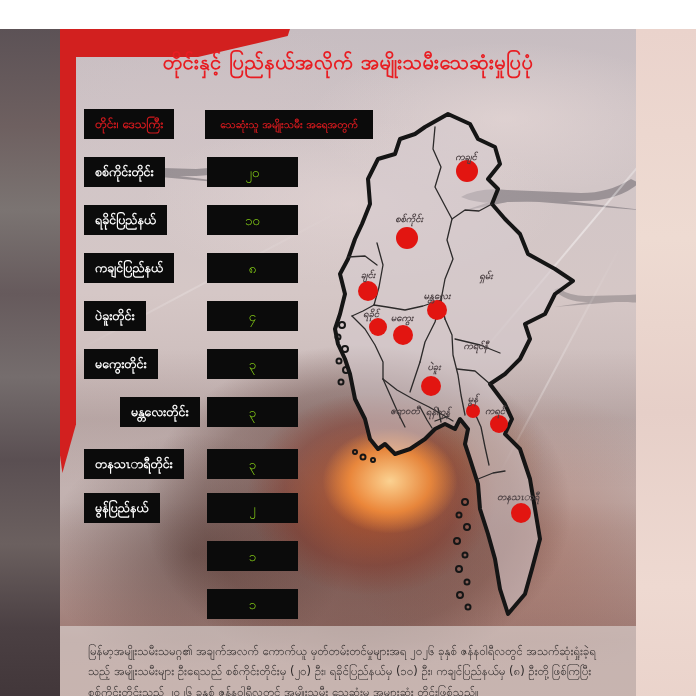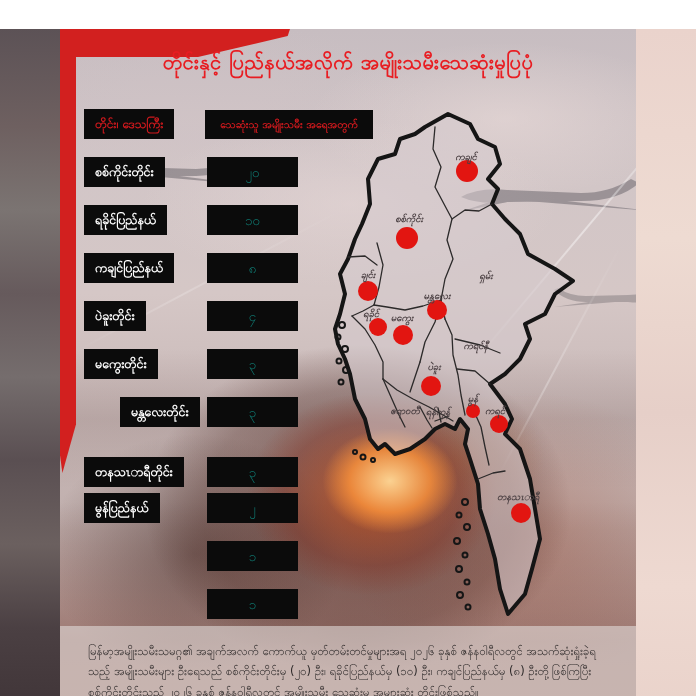--- a/index.html
+++ b/index.html
@@ -43,21 +43,21 @@
     color:#e81d22;font-size:20px;font-weight:bold;letter-spacing:.5px;}
   
   .table{position:absolute;left:84px;top:80px;width:300px;height:515px;}
   .trow{position:absolute;left:0;height:31px;width:300px;}
   .hbox,.rlabel{display:inline-block;background:#0b0b0b;color:#fff;
     padding:7px 11px;font-size:12.5px;line-height:16px;font-weight:bold;white-space:nowrap;}
   .hbox{color:#cf191d;font-size:12px;}
   .hcount{position:absolute;left:121px;top:1px;width:168px;height:29px;background:#0b0b0b;
     color:#cf191d;font-size:10.5px;font-weight:bold;text-align:center;line-height:29px;white-space:nowrap;}
   .rvalue{position:absolute;left:123px;top:0;width:91px;height:30px;background:#0b0b0b;
-    color:#0f766e;font-size:13.5px;text-align:center;line-height:30px;}
+    color:#84cc16;font-size:13.5px;text-align:center;line-height:30px;}
   
   .map{position:absolute;left:325px;top:78px;width:260px;height:525px;font-style:italic;}
   .map svg{width:100%;height:100%;}
   .map .outline{fill:rgba(214,203,205,.55);stroke:#151515;stroke-width:4;stroke-linejoin:round;stroke-linecap:round;}
   .map .inner{fill:none;stroke:#2c2a2a;stroke-width:1.3;stroke-linejoin:round;stroke-linecap:round;}
   .map .isle{fill:none;stroke:#161616;stroke-width:2;}
   .map text{font-family:"DejaVu Sans", sans-serif;font-size:9.5px;font-weight:bold;fill:#4b4043;text-anchor:middle;}
   
   .footer{position:absolute;left:88px;top:612px;width:522px;
     color:#2e2a2a;font-size:11.5px;line-height:1.78;}
@@ -103,21 +103,21 @@
       <div class="hbox">တိုင်း၊ ဒေသကြီး</div>
       <div class="hcount">သေဆုံးသူ အမျိုးသမီး အရေအတွက်</div>
     </div>
     <div id="rows">
         <div class="trow" style="top: 48px;"><div class="rlabel">စစ်ကိုင်းတိုင်း</div><div class="rvalue">၂၀</div></div>
         <div class="trow" style="top: 96px;"><div class="rlabel">ရခိုင်ပြည်နယ်</div><div class="rvalue">၁၀</div></div>
         <div class="trow" style="top: 144px;"><div class="rlabel">ကချင်ပြည်နယ်</div><div class="rvalue">၈</div></div>
         <div class="trow" style="top: 192px;"><div class="rlabel">ပဲခူးတိုင်း</div><div class="rvalue">၄</div></div>
         <div class="trow" style="top: 240px;"><div class="rlabel">မကွေးတိုင်း</div><div class="rvalue">၃</div></div>
         <div class="trow" style="top: 288px; padding-left: 36px;"><div class="rlabel">မန္တလေးတိုင်း</div><div class="rvalue">၃</div></div>
-        <div class="trow" style="top: 348px;"><div class="rlabel">တနသၤာရီတိုင်း</div><div class="rvalue">၃</div></div>
+        <div class="trow" style="top: 340px;"><div class="rlabel">တနသၤာရီတိုင်း</div><div class="rvalue">၃</div></div>
         <div class="trow" style="top: 384px;"><div class="rlabel">မွန်ပြည်နယ်</div><div class="rvalue">၂</div></div>
         <div class="trow" style="top: 432px;"><div class="rvalue">၁</div></div>
         <div class="trow" style="top: 480px;"><div class="rvalue">၁</div></div>
       </div>
   </div>
 
   <div class="map">
     <svg viewBox="0 0 260 525">
       <path class="outline" d="M123,7 L145,17 L153,32 L170,40 L175,57 L163,72 L173,82 L167,97 L180,112 L195,127 L203,147 L230,162 L248,174 L230,187 L220,207 L200,217 L205,232 L195,252 L180,267 L165,277 L180,297 L187,312 L180,327 L195,342 L205,372 L210,402 L215,432 L207,462 L200,487 L183,507 L175,482 L170,452 L163,427 L155,402 L153,377 L145,352 L140,337 L143,322 L135,312 L130,322 L120,317 L110,322 L100,332 L85,342 L70,347 L60,337 L53,342 L45,332 L40,312 L30,292 L25,267 L20,252 L13,237 L10,222 L15,207 L20,187 L15,167 L23,152 L30,132 L37,117 L45,97 L43,72 L53,52 L70,47 L75,32 L90,27 L100,20 Z"></path>
       <path class="inner" d="M110,20 L108,42 L116,60 L110,80 L119,97 L127,112 L122,133 L128,152 L120,172 L116,193 L120,212"></path>

